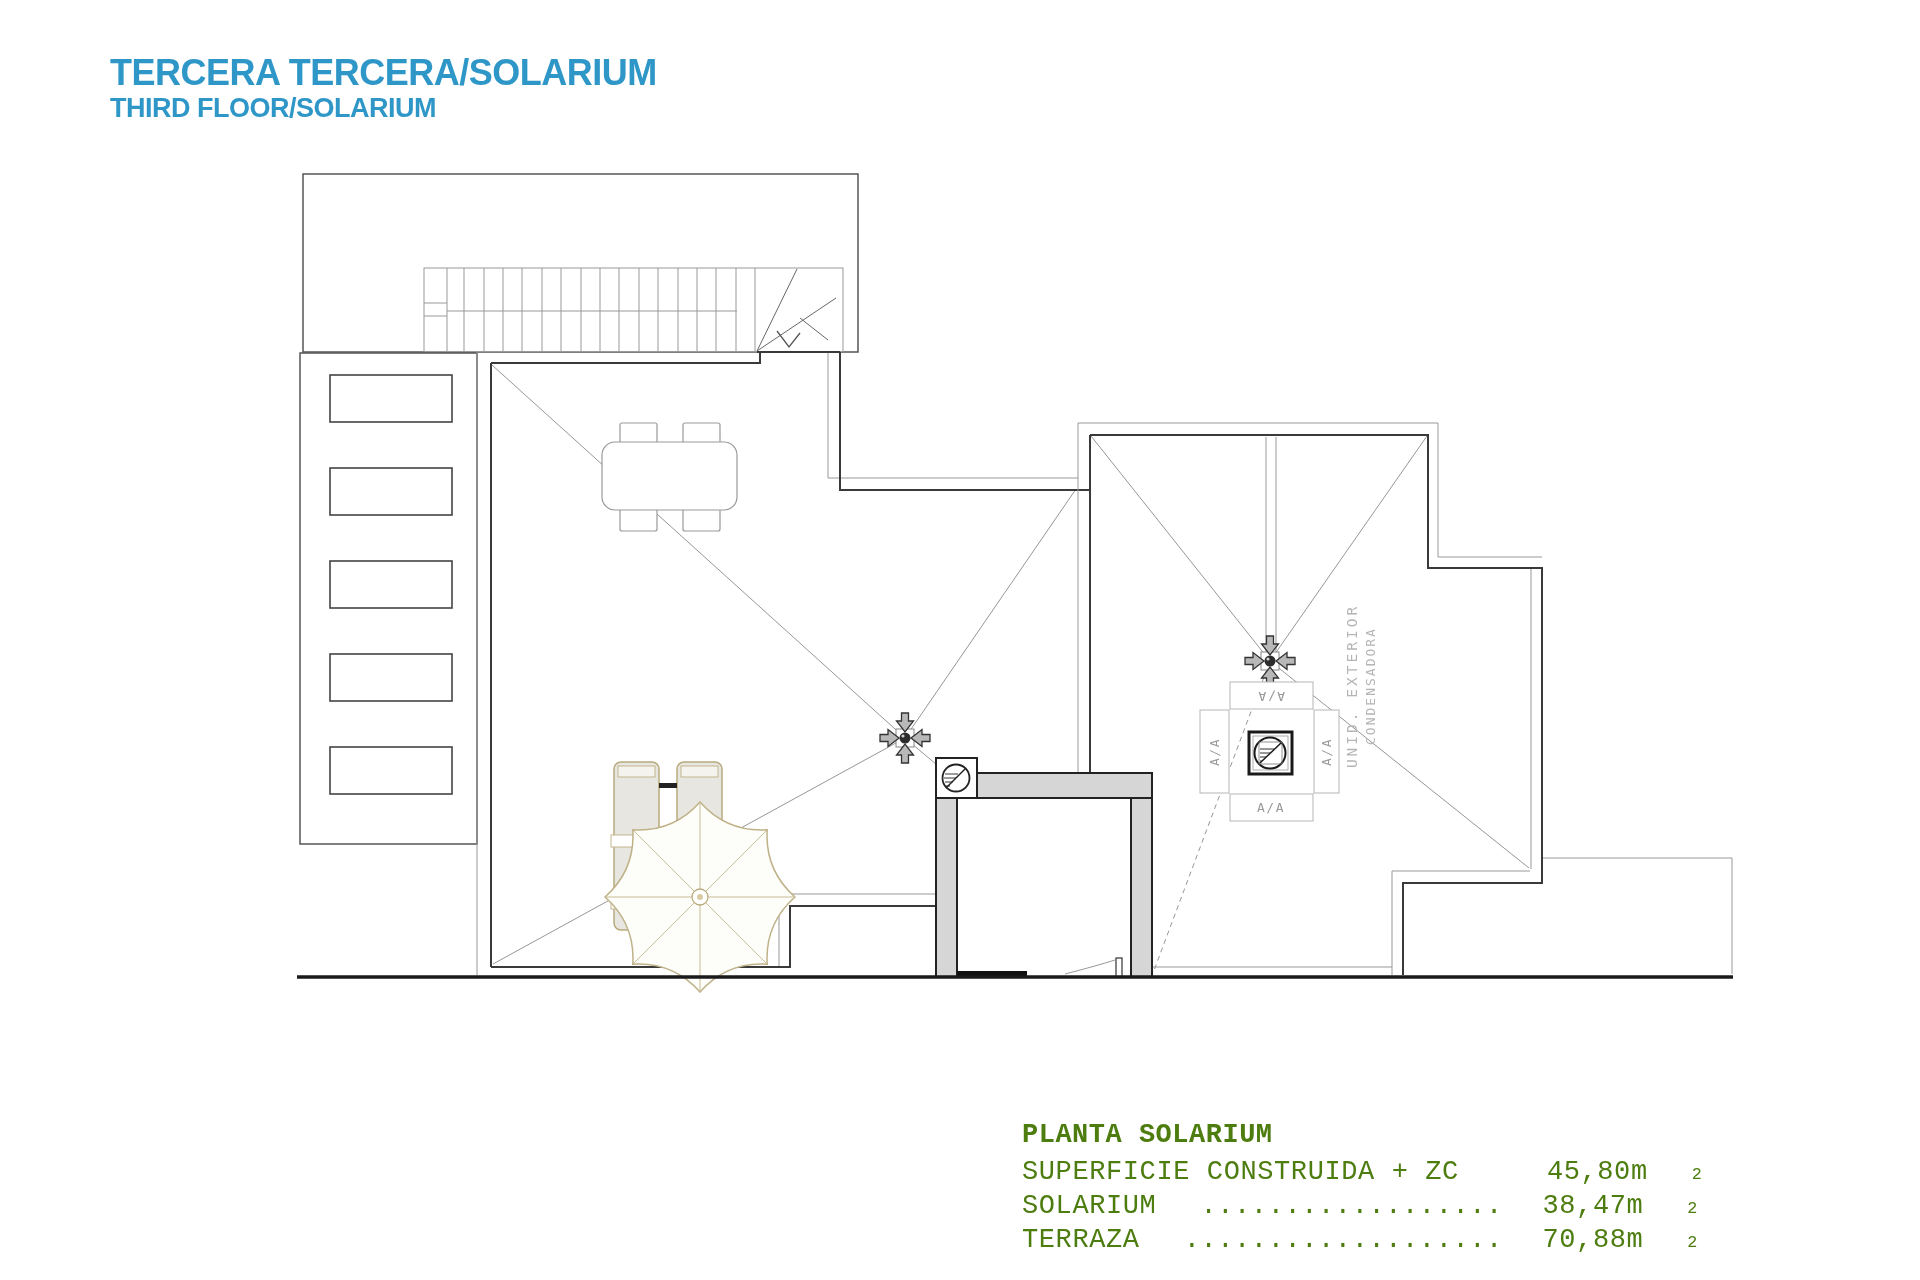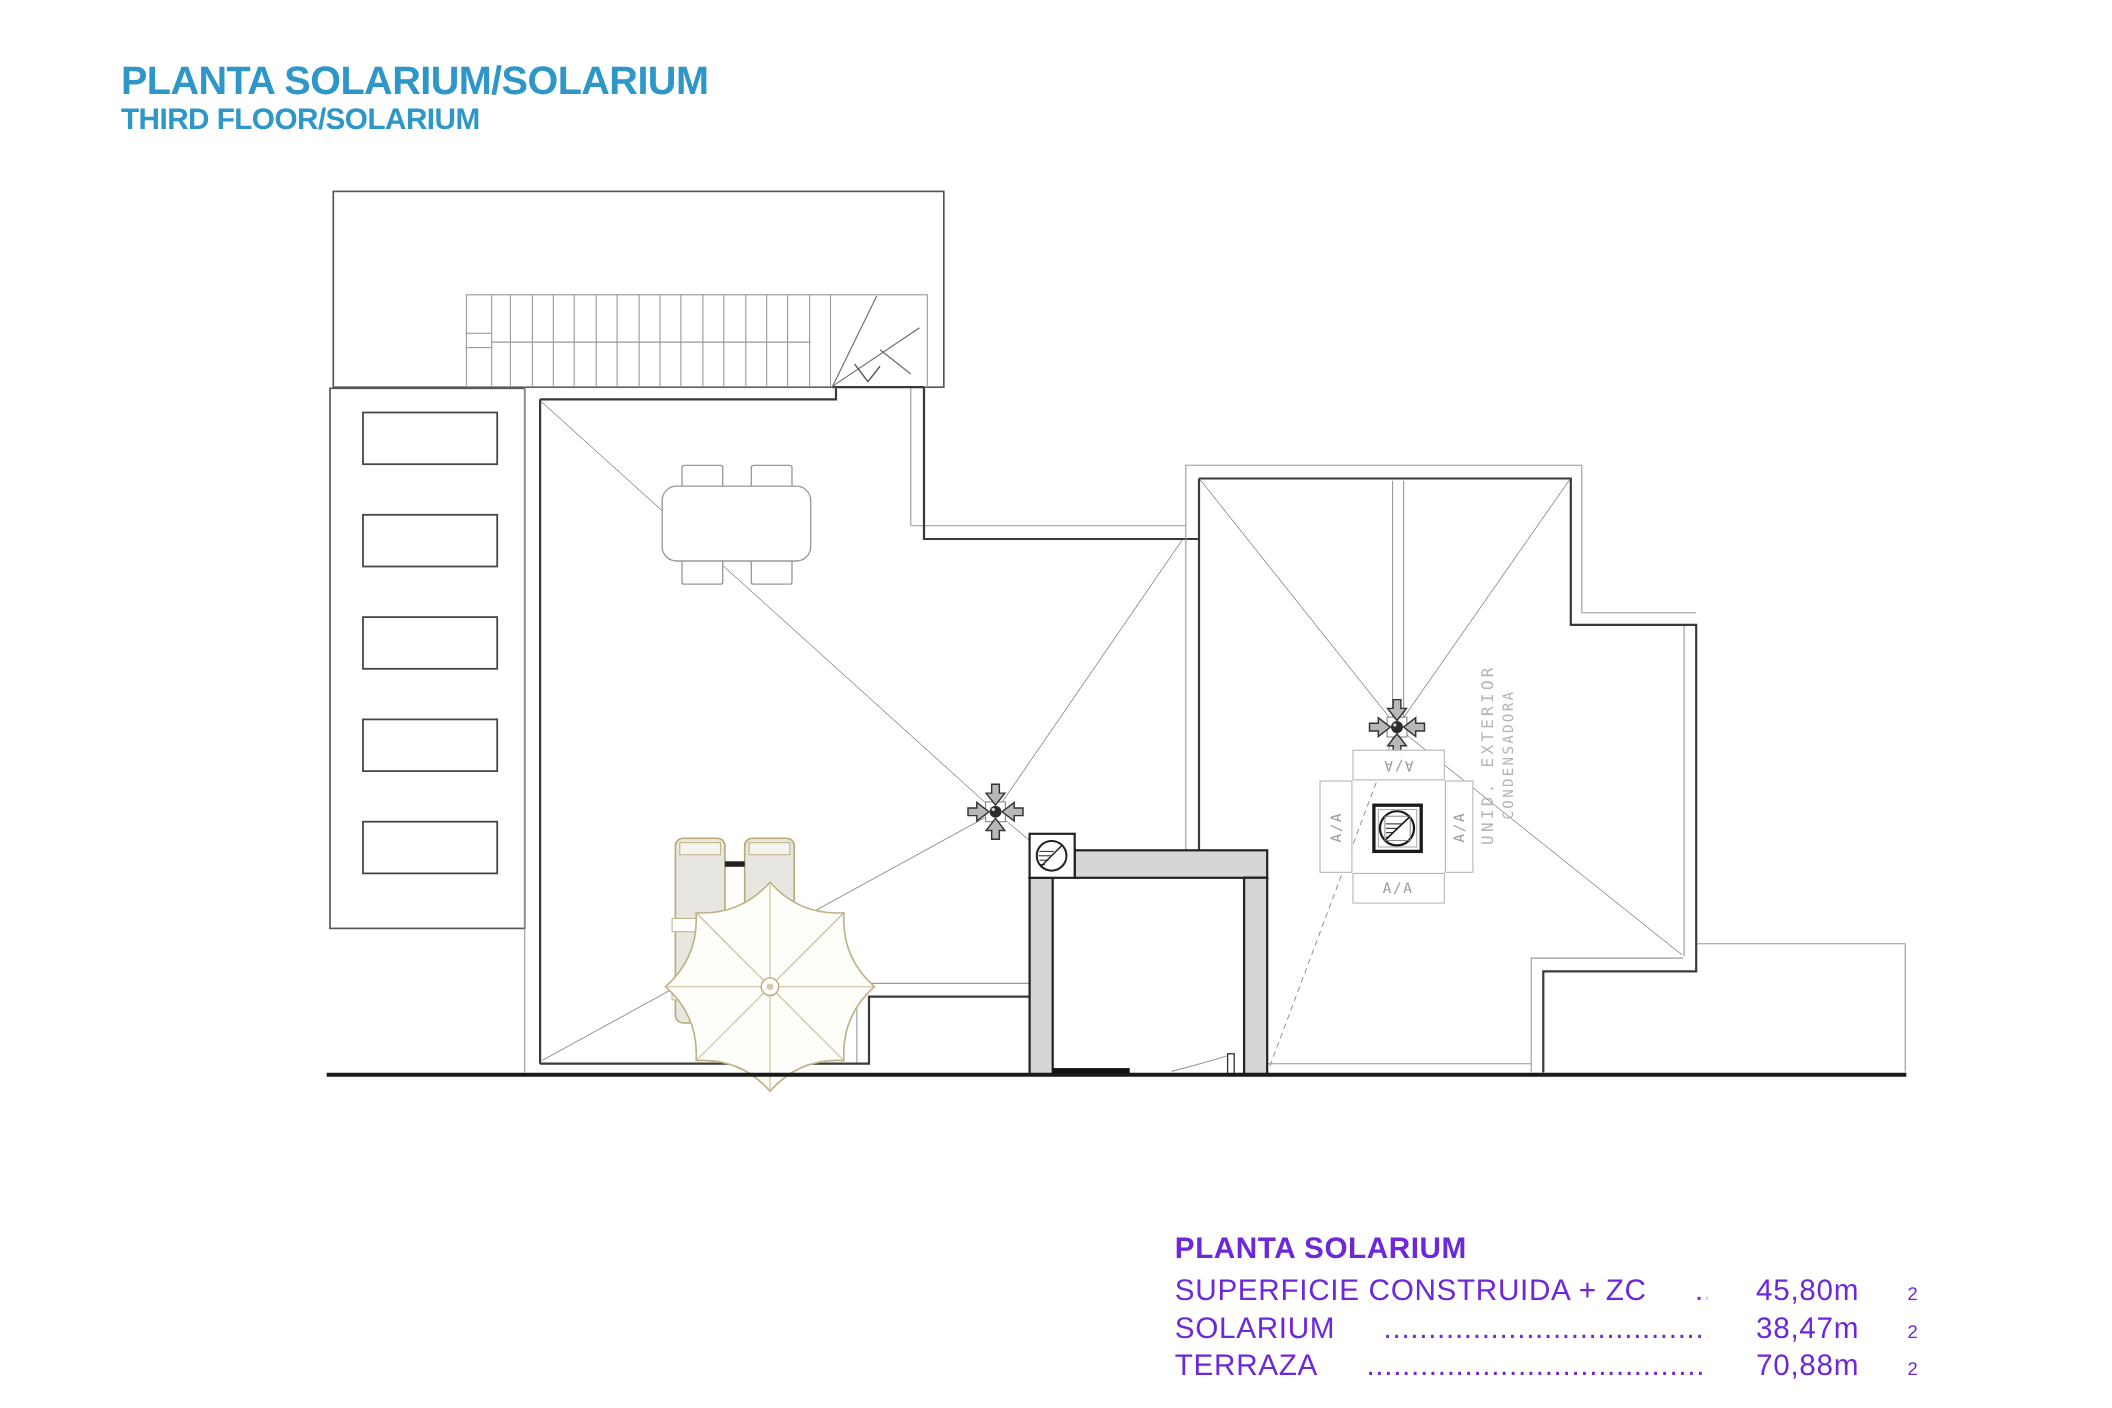--- a/index.html
+++ b/index.html
@@ -2,34 +2,34 @@
 <html><head>
 <meta charset="utf-8">
 <style>
   html,body{margin:0;padding:0;background:#ffffff;}
   #stage{position:relative;width:1920px;height:1280px;background:#ffffff;overflow:hidden;
          font-family:"Liberation Sans",sans-serif;}
   .hdr{position:absolute;left:110px;color:#2E97C8;letter-spacing:-0.5px;white-space:nowrap;}
   #title{top:52px;font-size:36px;font-weight:bold;}
   #subtitle{top:93px;font-size:27px;font-weight:bold;}
   #plan-svg{position:absolute;left:0;top:0;}
-  #area-block{position:absolute;left:1068px;top:1120px;width:676px;color:#6d28d9;}
+  #area-block{position:absolute;left:1022px;top:1120px;width:676px;color:#4d7c0f;font-family:Liberation Mono, monospace;}
   #area-title{font-size:27px;font-weight:bold;letter-spacing:0.5px;margin:0 0 5px 0;}
   .arow{display:flex;align-items:baseline;font-size:27px;line-height:34px;letter-spacing:0.6px;gap:44px;}
   .arow .lbl{white-space:nowrap;}
   .arow .dots{flex:1 1 auto;overflow:hidden;white-space:nowrap;}
   .arow .val{white-space:nowrap;}
   .arow sup{font-size:62%;vertical-align:super;line-height:0;}
 </style>
 </head>
 <body>
 
 <div id="stage">
 
-  <div id="title" class="hdr">PLANTA SOLARIUM/SOLARIUM</div>
+  <div id="title" class="hdr">TERCERA TERCERA/SOLARIUM</div>
   <div id="subtitle" class="hdr">THIRD FLOOR/SOLARIUM</div>
 
   <svg id="plan-svg" width="1920" height="1280" viewBox="0 0 1920 1280">
     <defs>
       <g id="drain-arrow">
         <path d="M -3.5,-10 h 7 v 8 h 5 l -8.5,11 l -8.5,-11 h 5 z" fill="#b8b8b8" stroke="#333" stroke-width="1.3"></path>
       </g>
     </defs>
 
     <g>

